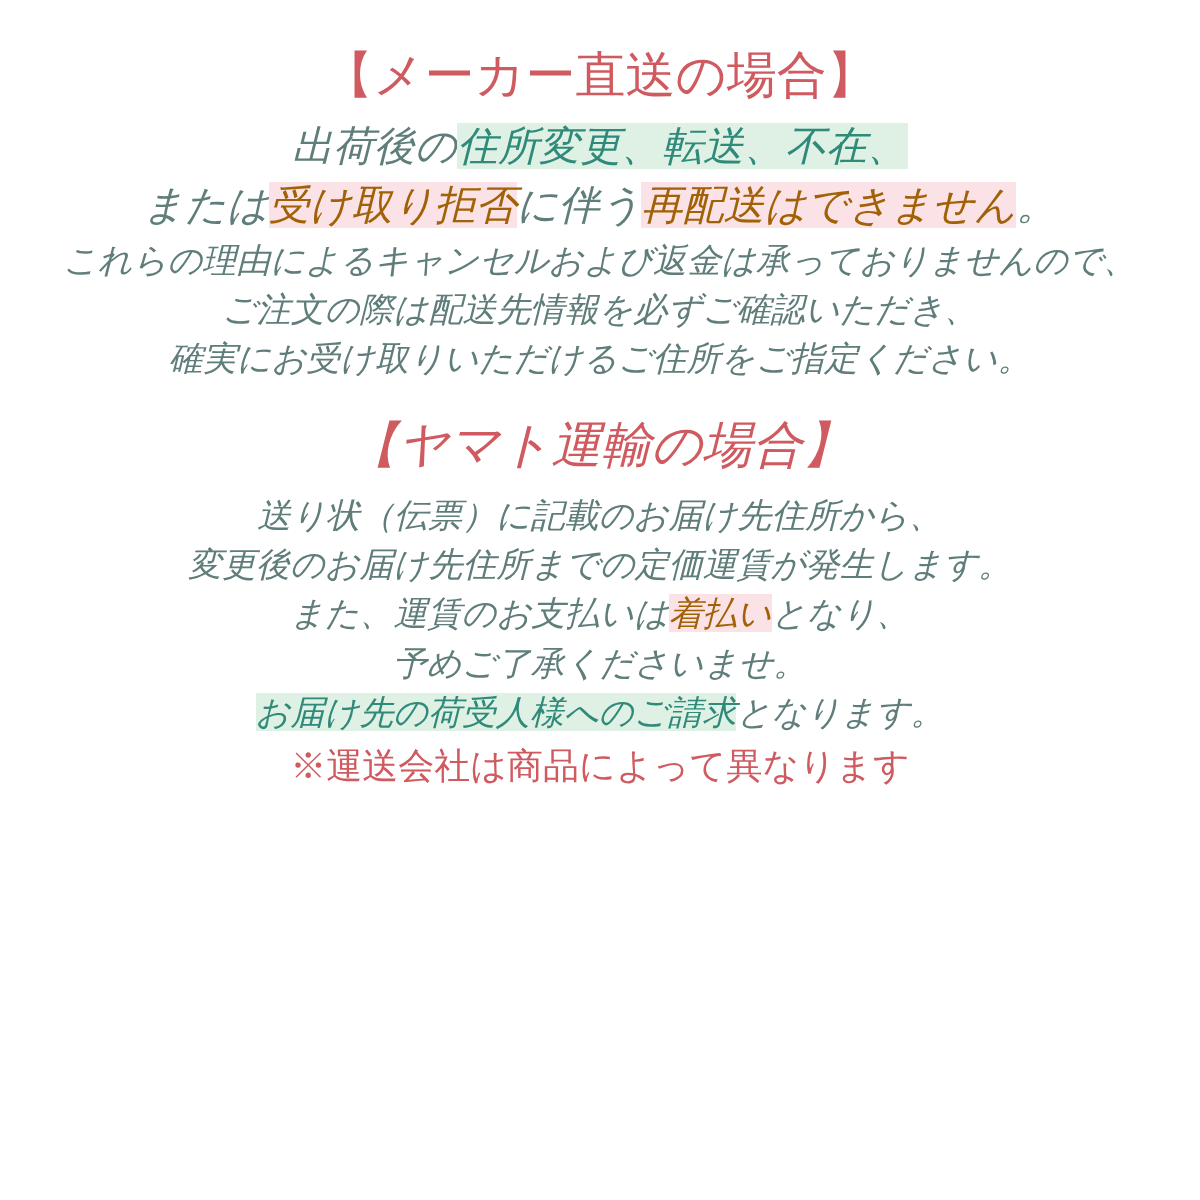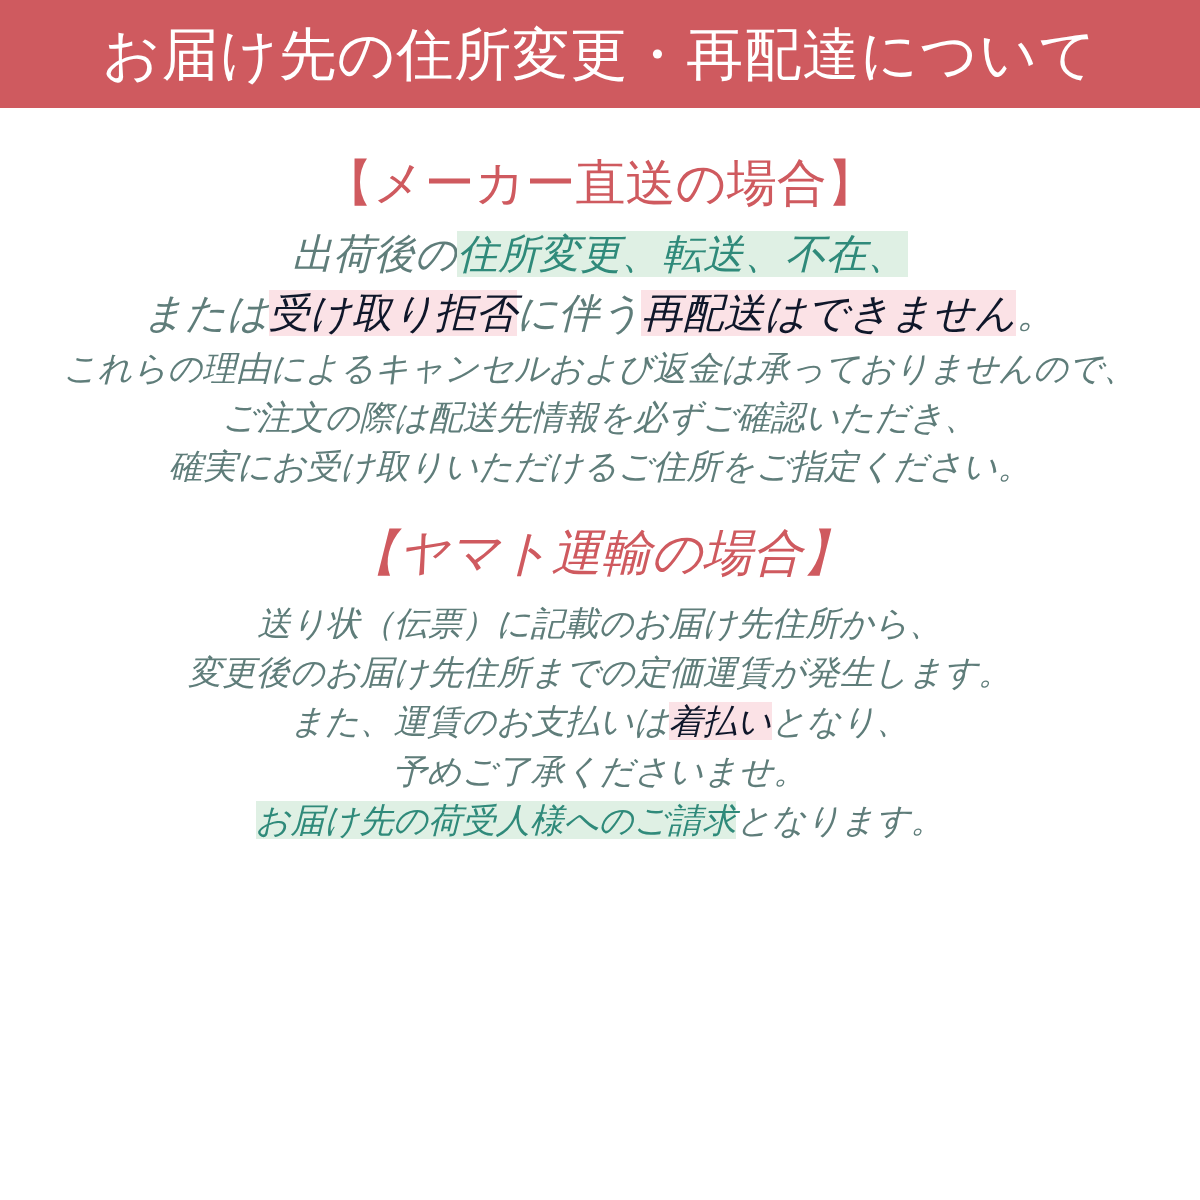--- a/index.html
+++ b/index.html
@@ -67,39 +67,36 @@
   }
   .line.small {
     font-size: 34px;
   }
   .hl-green {
     background: #dff0e4;
     color: #2f8a7a;
   }
   .hl-pink {
     background: #fbe2e6;
-    color: #0f172a;
+    color: #a16207;
   }
   .note {
     text-align: center;
     color: #cf5a5f;
     font-size: 36px;
     line-height: 1.3;
     margin-top: 6px;
     white-space: nowrap;
   }
 </style>
 </head>
 <body>
 
 <div class="page">
 
-  <div class="header-bar">
-    <div class="header-title">お届け先の住所変更・再配達について</div>
-  </div>
 
   <div class="content">
 
     <div class="section-heading">【メーカー直送の場合】</div>
 
     <div class="line big">
       <span>出荷後の</span><span class="hl-green">住所変更、転送、不在、</span>
     </div>
 
     <div class="line big">
@@ -134,15 +131,16 @@
     </div>
 
     <div class="line small">
       <span>予めご了承くださいませ。</span>
     </div>
 
     <div class="line small">
       <span class="hl-green">お届け先の荷受人様へのご請求</span><span>となります。</span>
     </div>
 
+    <div class="note">※運送会社は商品によって異なります</div>
 
   </div>
 </div>
 
 </body></html>

